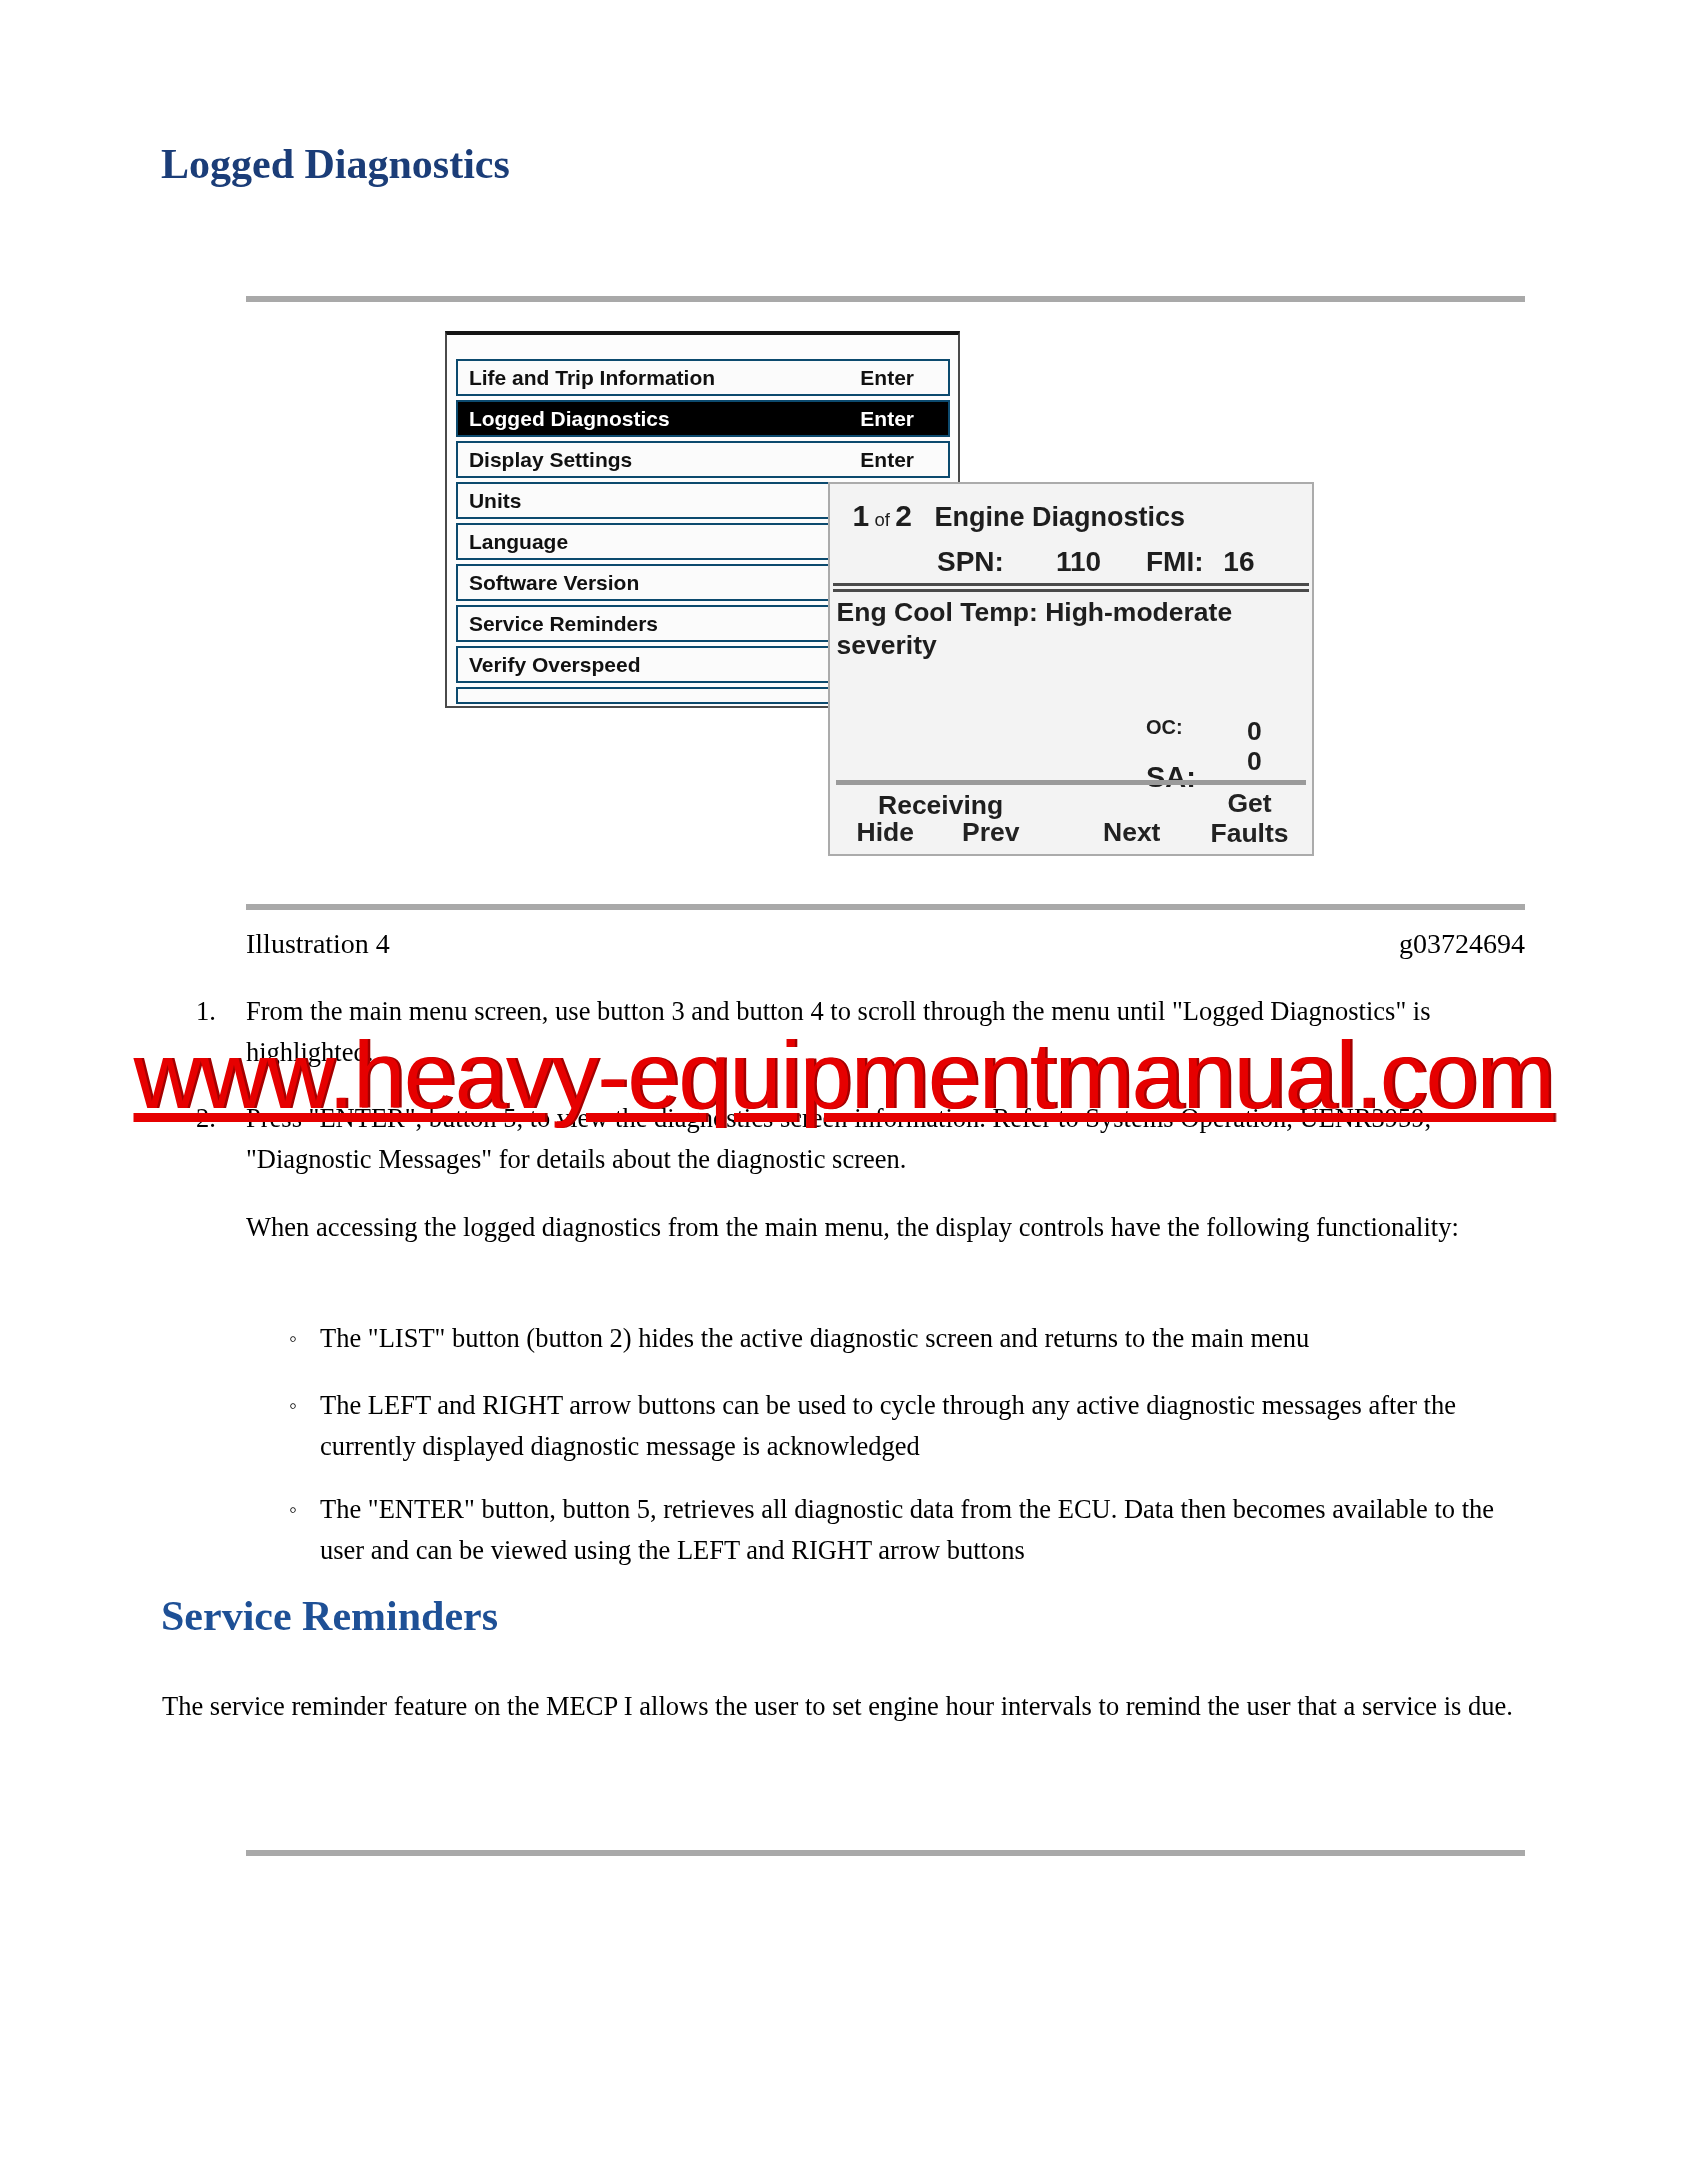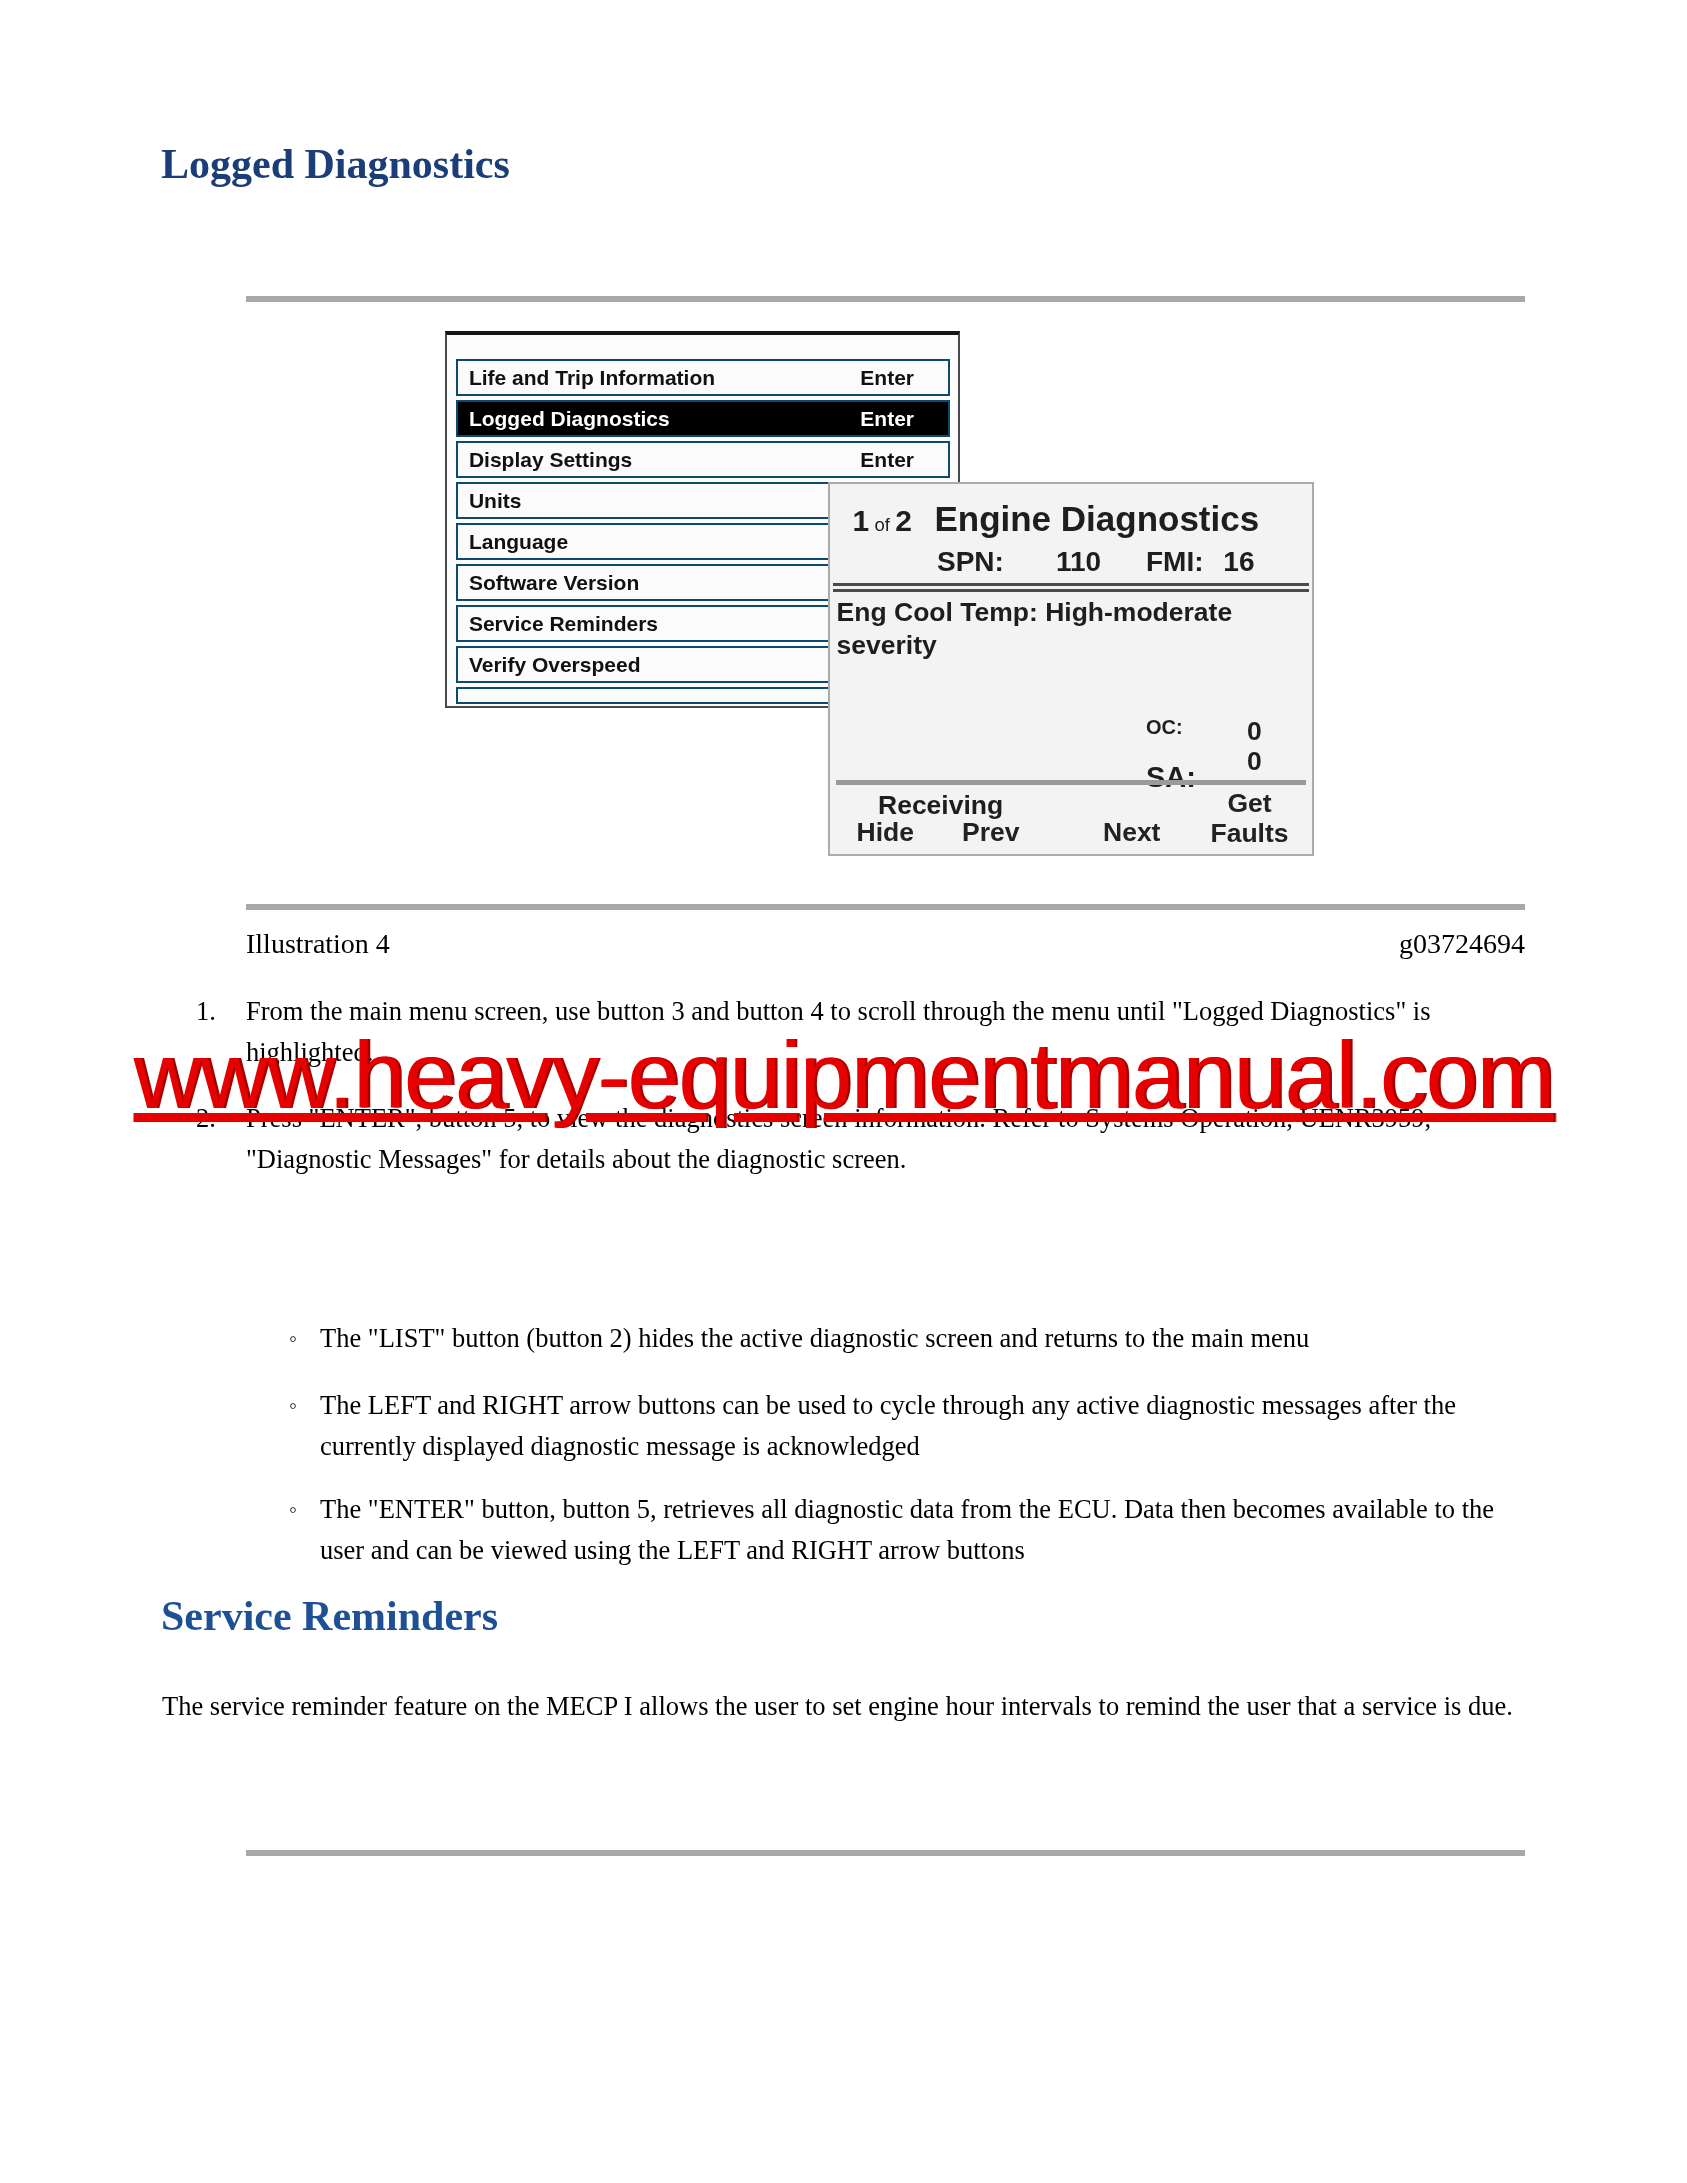--- a/index.html
+++ b/index.html
@@ -31,21 +31,21 @@
 
   
   .ov{position:absolute;left:828px;top:482px;width:486px;height:374px;box-sizing:border-box;
       background:#f3f3f3;border:2px solid #ababab;z-index:2;
       font-family:"Liberation Sans",sans-serif;color:#1e1e1e;}
   .ov *{position:absolute;white-space:nowrap;}
   .ov-titleline{left:22.5px;top:14.6px;display:flex;align-items:baseline;}
   .ov-num{font-size:30px;font-weight:bold;position:static;}
   .ov-of{font-size:18.5px;margin:0 5.3px;position:static;}
   .ov-gap{display:inline-block;width:22.5px;position:static;}
-  .ov-screen-title{font-size:35px;font-weight:600;position:static;}
+  .ov-screen-title{font-size:27px;font-weight:600;position:static;}
   .ov-spn-label{left:107px;top:62px;font-size:28px;font-weight:600;}
   .ov-spn-value{left:226px;top:62px;font-size:28px;font-weight:600;}
   .ov-fmi{left:316px;top:62px;font-size:28px;font-weight:600;}
   .ov-dline{left:3.3px;right:3.3px;height:2.6px;background:#4a4a4a;}
   .ov-dline.a{top:99px;} .ov-dline.b{top:105px;}
   .ov-msg{left:6.6px;top:112px;width:470px;font-size:26.5px;font-weight:700;line-height:33px;white-space:normal;}
   .ov-oc-label{left:316px;top:232px;font-size:20px;font-weight:600;}
   .ov-oc-value{left:417px;top:232px;font-size:26.5px;font-weight:600;}
   .ov-status{left:48px;top:262px;font-size:26.5px;font-weight:600;margin-top:44px;}
   .ov-sa-label{left:316px;top:277px;font-size:29px;font-weight:700;}
@@ -153,20 +153,21 @@
     <span>Illustration 4</span>
     <span>g03724694</span>
   </div>
 
   <span class="btxt li-num li1">1.</span>
   <div class="btxt li-txt li1">From the main menu screen, use button 3 and button 4 to scroll through the menu until "Logged Diagnostics" is highlighted.</div>
 
   <span class="btxt li-num li2">2.</span>
   <div class="btxt li-txt li2">Press "ENTER", button 5, to view the diagnostics screen information. Refer to Systems Operation, UENR3959, "Diagnostic Messages" for details about the diagnostic screen.</div>
 
+  <div class="btxt para">When accessing the logged diagnostics from the main menu, the display controls have the following functionality:</div>
 
   <span class="btxt bullet-mark b1">◦</span>
   <div class="btxt bullet-txt b1">The "LIST" button (button 2) hides the active diagnostic screen and returns to the main menu</div>
 
   <span class="btxt bullet-mark b2">◦</span>
   <div class="btxt bullet-txt b2">The LEFT and RIGHT arrow buttons can be used to cycle through any active diagnostic messages after the currently displayed diagnostic message is acknowledged</div>
 
   <span class="btxt bullet-mark b3">◦</span>
   <div class="btxt bullet-txt b3">The "ENTER" button, button 5, retrieves all diagnostic data from the ECU. Data then becomes available to the user and can be viewed using the LEFT and RIGHT arrow buttons</div>
 

